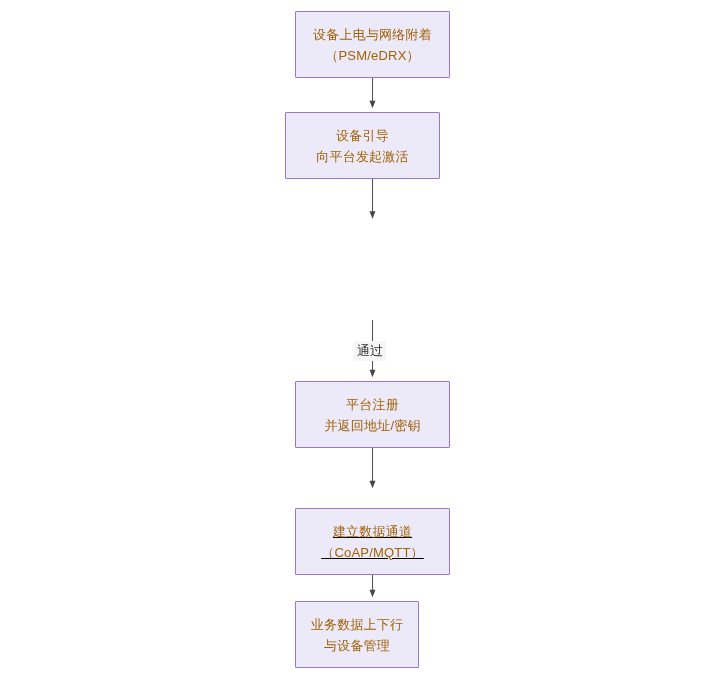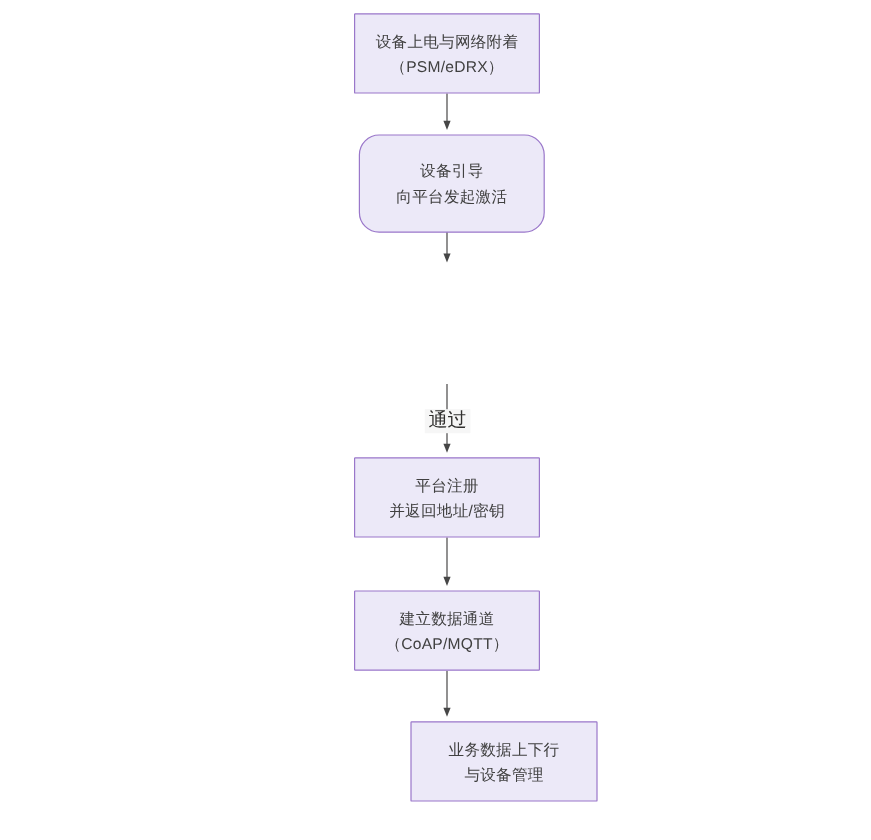--- a/index.html
+++ b/index.html
@@ -47,21 +47,21 @@
 
   .node-process {
     background: #ece9f8;
     border: 1.4px solid #9a77ca;
     border-radius: 1px;
   }
 
   .node-label {
     font-size: 13px;
     line-height: 21px;
-    color: #404040;
+    color: #a16207;
     white-space: pre-line;
     letter-spacing: 0.2px;
     user-select: none;
   }
 
   
   .node-decision {
     background: transparent;
     border: none;
   }
@@ -73,21 +73,21 @@
     height: 100%;
   }
   .node-decision .node-label {
     position: relative;
     z-index: 2;
   }
 
   
   .edge-label {
     position: absolute;
-    font-size: 16px;
+    font-size: 13px;
     line-height: 16px;
     color: #31302f;
     background: #f6f6f6;
     padding: 2px 3px;
     white-space: nowrap;
     user-select: none;
   }
 </style>
 </head>
 <body>
@@ -110,36 +110,36 @@
     <line x1="372.5" y1="448" x2="372.5" y2="484.5" stroke="#595757" stroke-width="1.1" marker-end="url(#arrowhead)"></line>
 
     <line x1="372.5" y1="559" x2="372.5" y2="593.5" stroke="#595757" stroke-width="1.1" marker-end="url(#arrowhead)"></line>
   </svg>
 
   <div class="node node-process" style="left:295px; top:11px; width:155px; height:67px;">
     <span class="node-label">设备上电与网络附着
 （PSM/eDRX）</span>
   </div>
 
-  <div class="node node-process" style="left:299px; top:112px; width:155px; height:82px;border-radius:17px;">
+  <div class="node node-process" style="left:285px; top:112px; width:155px; height:67px;">
     <span class="node-label">设备引导
 向平台发起激活</span>
   </div>
 
 
   <div class="edge-label" style="left:354px; top:341px;">通过</div>
 
   <div class="node node-process" style="left:295px; top:381px; width:155px; height:67px;text-align:center;">
     <span class="node-label">平台注册
 并返回地址/密钥</span>
   </div>
 
-  <div class="node node-process" style="left:295px; top:492px; width:155px; height:67px;">
+  <div class="node node-process" style="left:295px; top:508px; width:155px; height:67px;text-decoration:underline;">
     <span class="node-label">建立数据通道
 （CoAP/MQTT）</span>
   </div>
 
-  <div class="node node-process" style="left:295px; top:601px; width:156px; height:67px;margin-left:47px;">
+  <div class="node node-process" style="left:295px; top:601px; width:124px; height:67px;">
     <span class="node-label">业务数据上下行
 与设备管理</span>
   </div>
 
 </div>
 
 </body></html>

